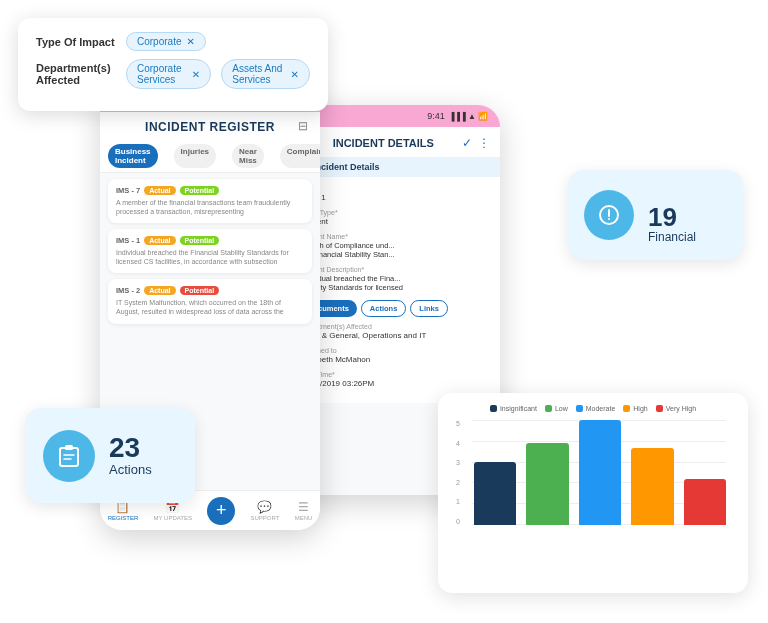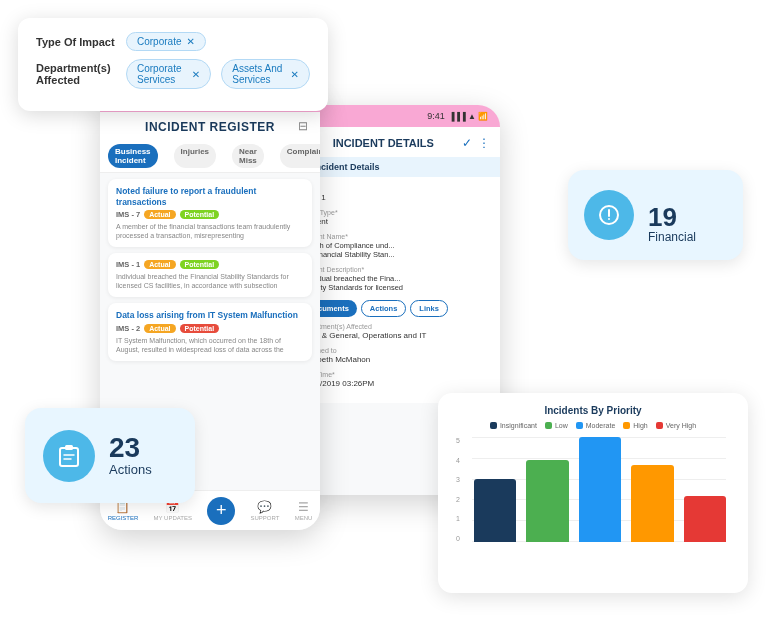--- a/index.html
+++ b/index.html
@@ -466,38 +466,36 @@
     <span class="filter-icon">⊟</span>
   </div>
   <div class="tab-bar">
     <span class="tab-btn active">Business Incident</span>
     <span class="tab-btn inactive">Injuries</span>
     <span class="tab-btn inactive">Near Miss</span>
     <span class="tab-btn inactive">Complaint</span>
   </div>
   <div class="incident-list">
     <div class="incident-item">
-      <div class="incident-title">Noted failure to report a fraudulent transactions</div>
       <div class="incident-meta">
         <span class="incident-code">IMS - 7</span>
         <span class="badge badge-actual">Actual</span>
         <span class="badge badge-potential">Potential</span>
       </div>
       <div class="incident-desc">A member of the financial transactions team fraudulently processed a transaction, misrepresenting</div>
     </div>
     <div class="incident-item">
       <div class="incident-meta">
         <span class="incident-code">IMS - 1</span>
         <span class="badge badge-actual">Actual</span>
         <span class="badge badge-potential">Potential</span>
       </div>
       <div class="incident-desc">Individual breached the Financial Stability Standards for licensed CS facilities, in accordance with subsection</div>
     </div>
     <div class="incident-item">
-      <div class="incident-title">Data loss arising from IT System Malfunction</div>
       <div class="incident-meta">
         <span class="incident-code">IMS - 2</span>
         <span class="badge badge-actual">Actual</span>
         <span class="badge badge-high">Potential</span>
       </div>
       <div class="incident-desc">IT System Malfunction, which occurred on the 18th of August, resulted in widespread loss of data across the</div>
     </div>
   </div>
   <div class="phone-bottom-nav">
     <div class="nav-item">
@@ -597,21 +595,20 @@
       <circle cx="12" cy="16" r="1" fill="white"></circle>
     </svg>
   </div>
   <div class="incidents-text">
     <div class="incidents-number">19</div>
     <div class="incidents-label">Financial</div>
   </div>
 </div>
 
 <div class="chart-card">
-  <div class="chart-title">Incidents By Priority</div>
   <div class="chart-legend">
     <div class="legend-item">
       <div class="legend-dot" style="background:#1a3a5c;"></div>
       <span class="legend-text">Insignificant</span>
     </div>
     <div class="legend-item">
       <div class="legend-dot" style="background:#4caf50;"></div>
       <span class="legend-text">Low</span>
     </div>
     <div class="legend-item">

